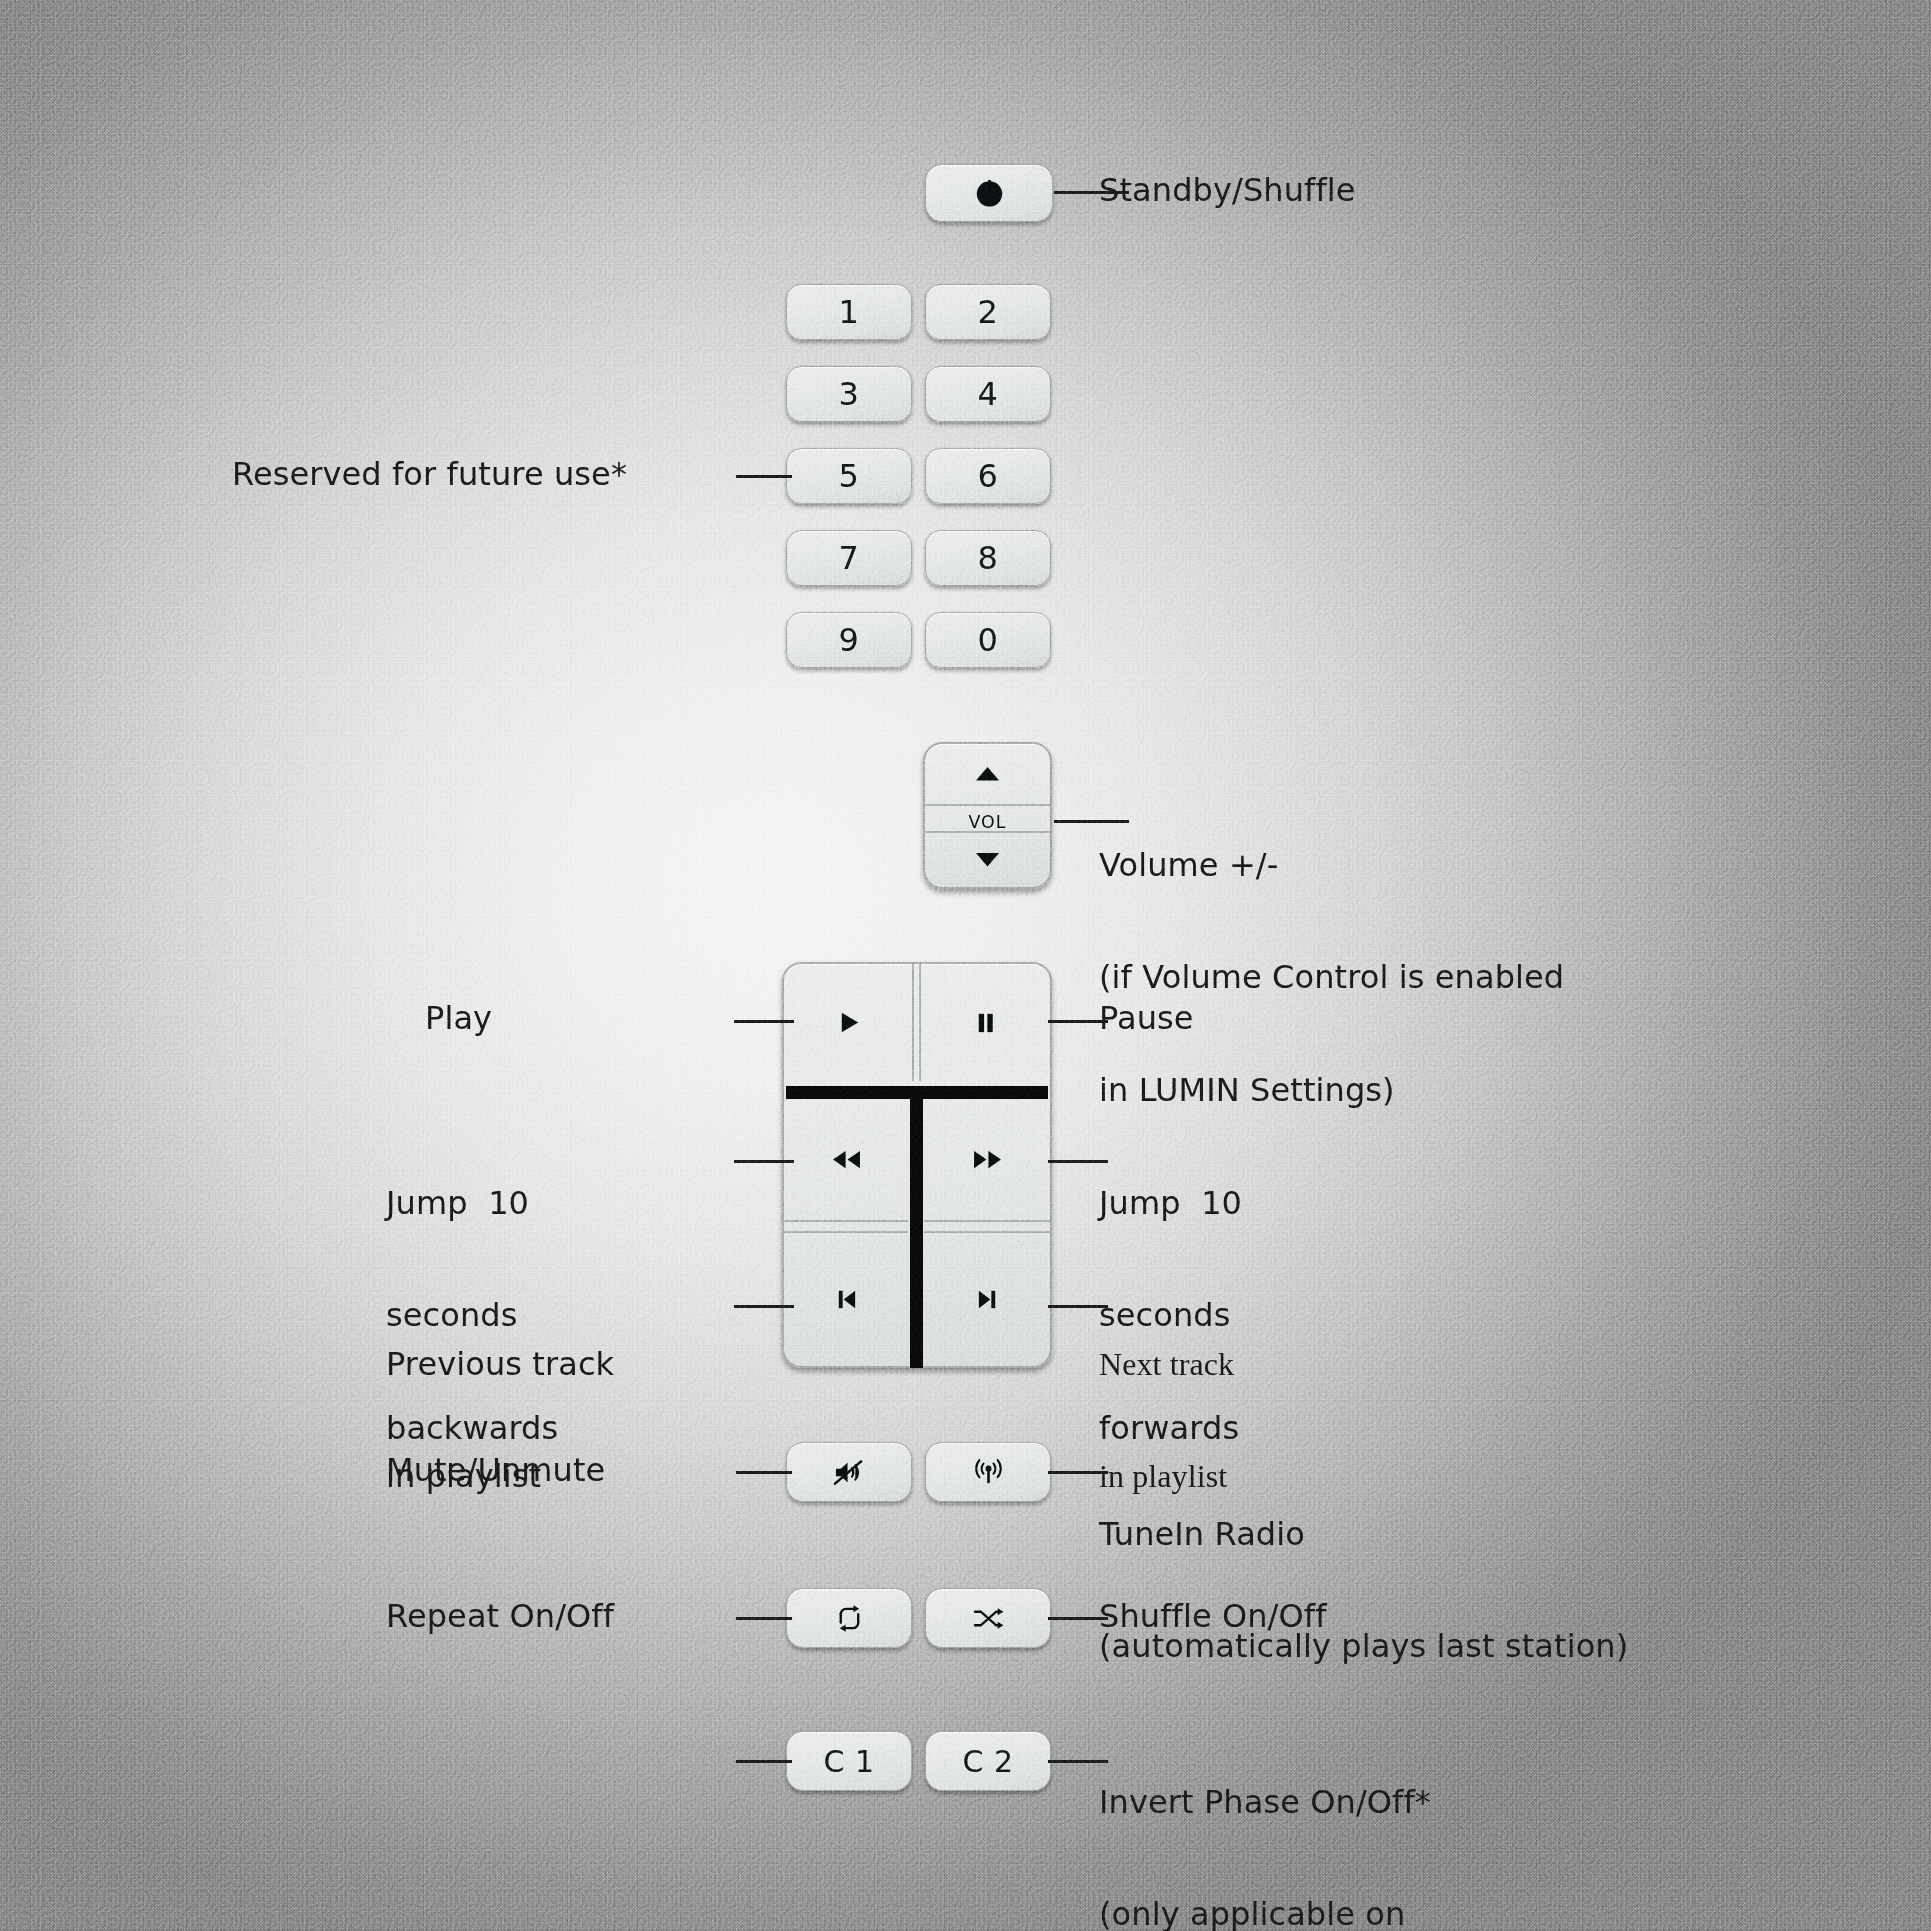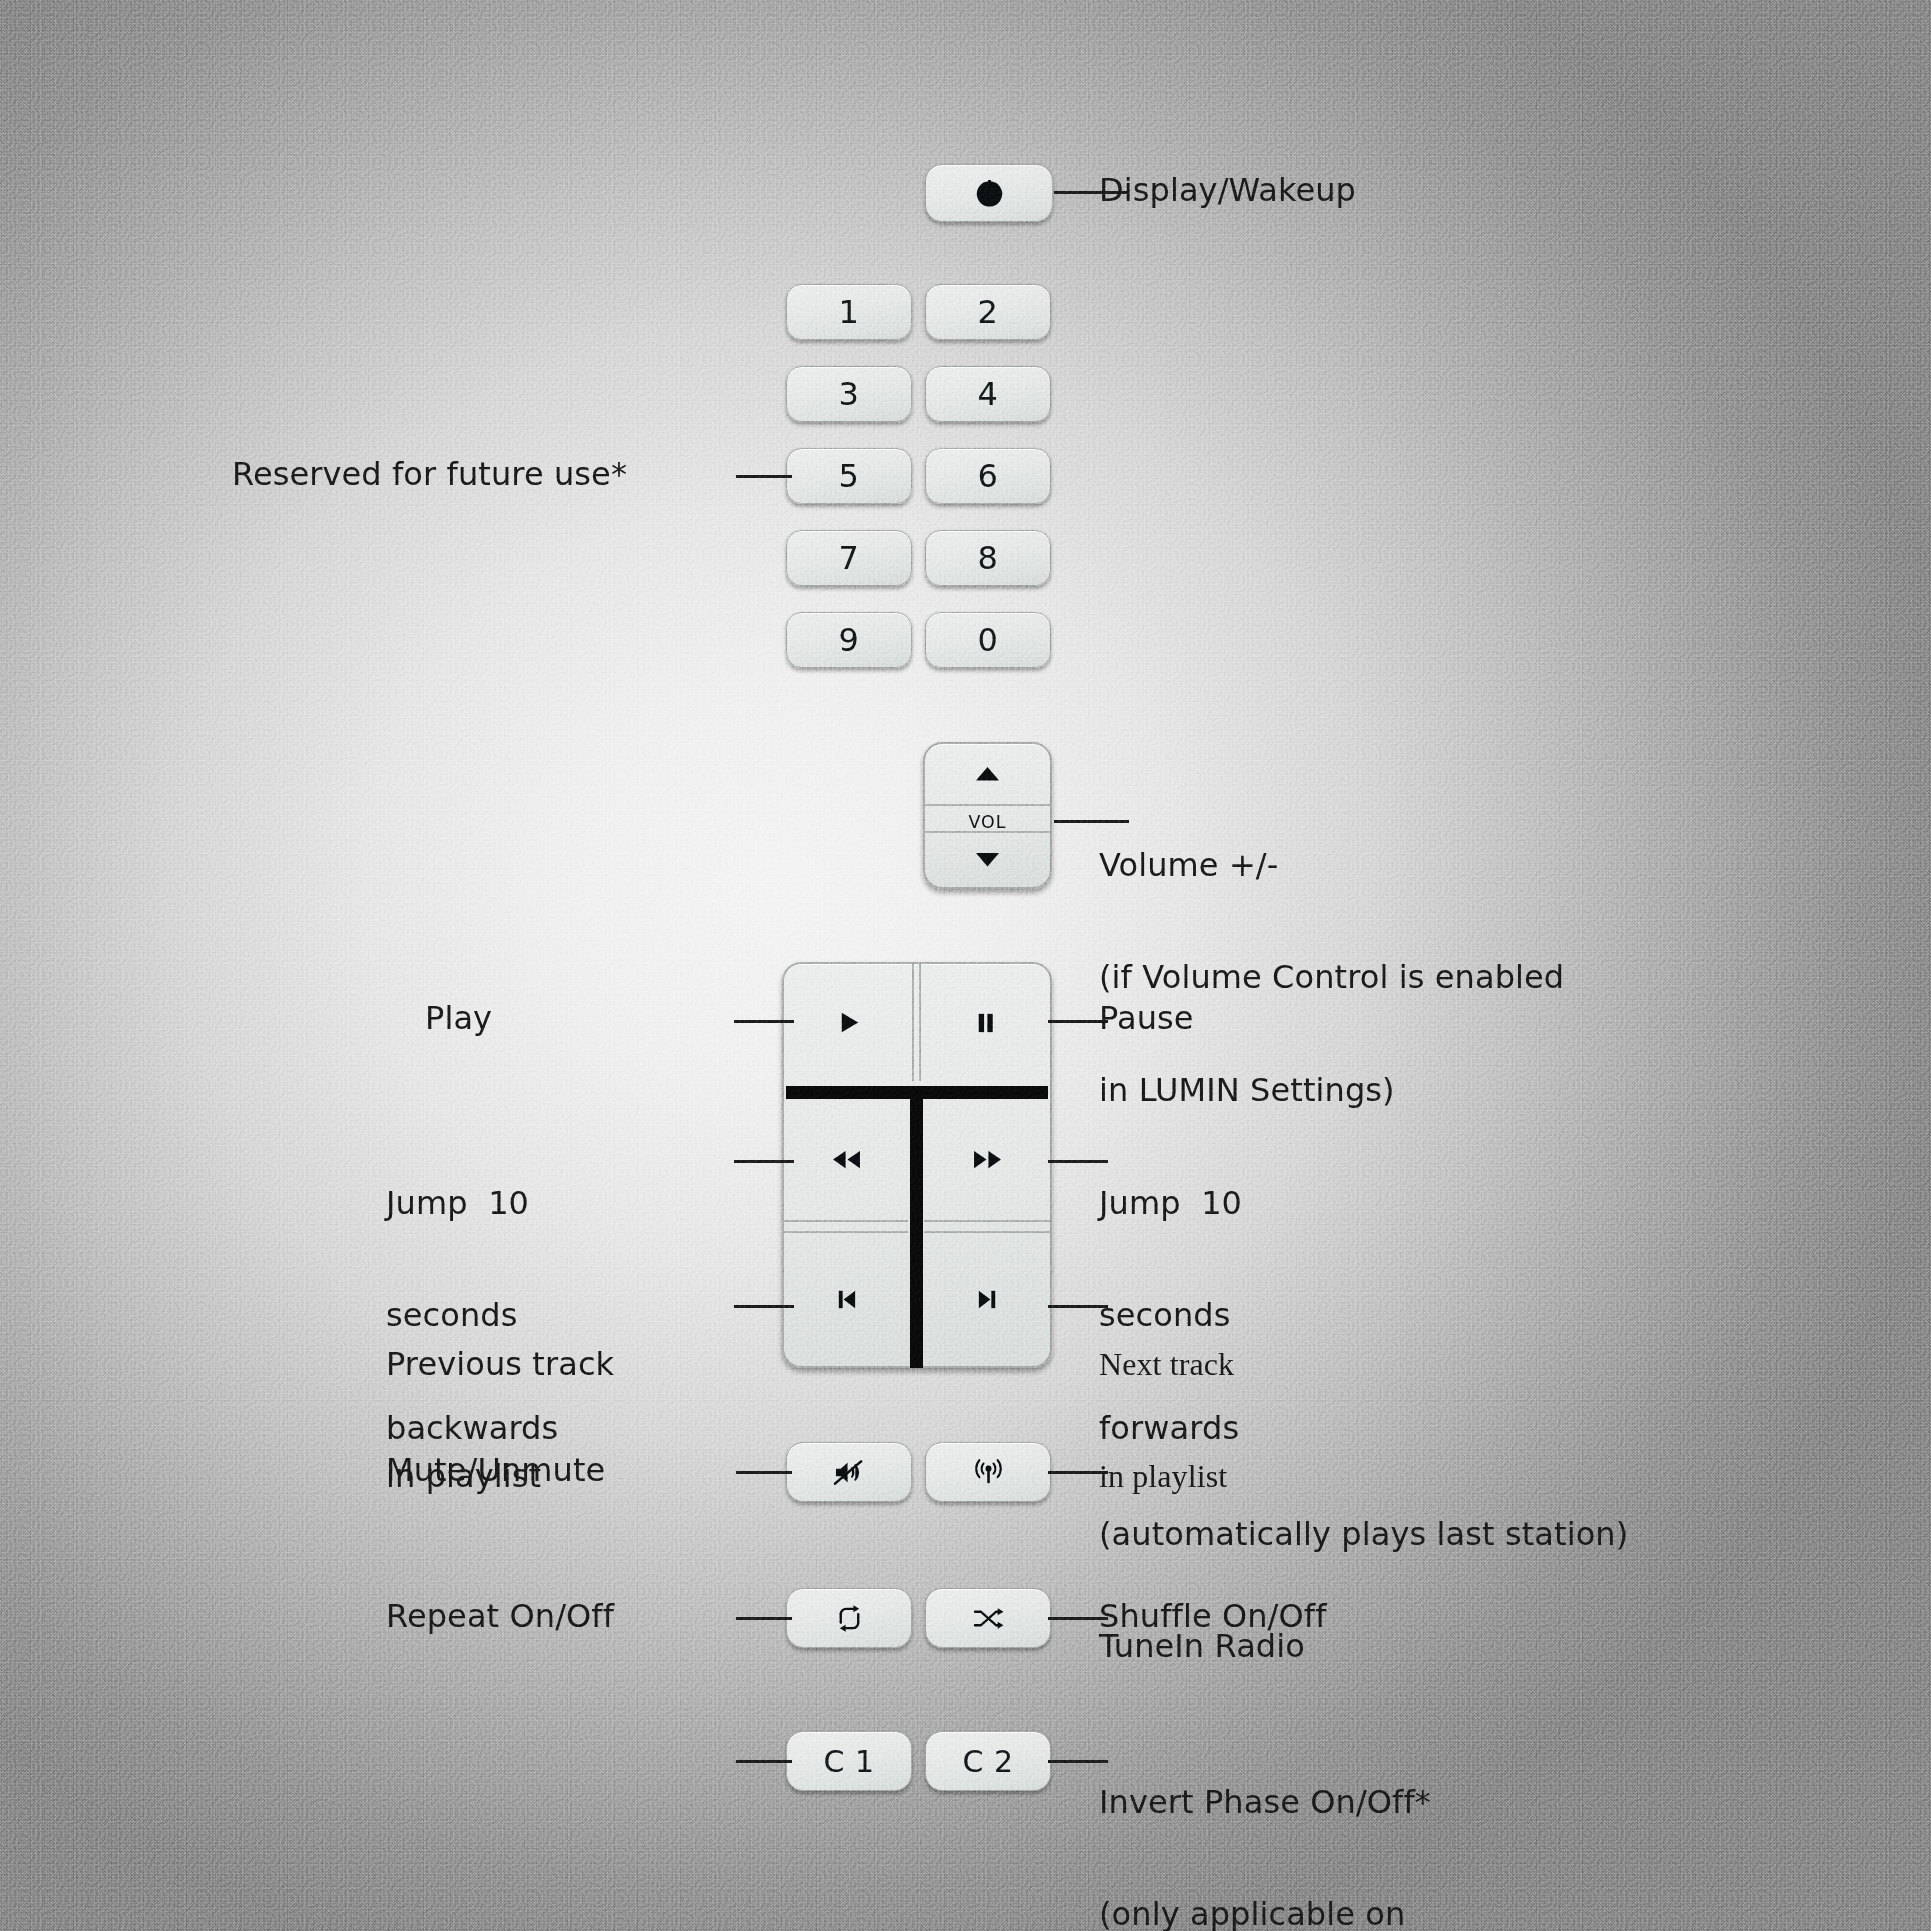--- a/index.html
+++ b/index.html
@@ -117,21 +117,21 @@
 <div id="stage">
 
   <div class="layer">
     <div class="btn sq" style="left:925px; top:164px; width:128px; height:58px;">
       <svg width="33" height="33" viewBox="0 0 24 24">
         <path class="ico" d="M11 2.2h2v9.2h-2z"></path>
         <path class="ico" d="M12 4.1a8.2 8.2 0 1 0 0.001 0" fill="none" stroke="#0c0f11" stroke-width="2" stroke-linecap="round"></path>
       </svg>
     </div>
     <div class="leader" style="left:1054px; top:191px; width:75px;"></div>
-    <div class="label l" style="left:1099px; top:172px;">Display/Wakeup</div>
+    <div class="label l" style="left:1099px; top:172px;">Standby/Shuffle</div>
   </div>
 
   <div class="layer">
     <div class="btn num" style="left:786px; top:284px; width:126px; height:56px;">1</div>
     <div class="btn num" style="left:925px; top:284px; width:126px; height:56px;">2</div>
 
     <div class="btn num" style="left:786px; top:366px; width:126px; height:56px;">3</div>
     <div class="btn num" style="left:925px; top:366px; width:126px; height:56px;">4</div>
 
     <div class="btn num" style="left:786px; top:448px; width:126px; height:56px;">5</div>
@@ -275,22 +275,22 @@
         <path d="M23.2 6.8 a8 8 0 0 1 0 10.4" fill="none" stroke="#0c0f11" stroke-width="2.1" stroke-linecap="round"></path>
         <path d="M8.6 3.2 a13.5 13.5 0 0 0 0 17.6" fill="none" stroke="#0c0f11" stroke-width="2.1" stroke-linecap="round"></path>
         <path d="M27.4 3.2 a13.5 13.5 0 0 1 0 17.6" fill="none" stroke="#0c0f11" stroke-width="2.1" stroke-linecap="round"></path>
       </svg>
     </div>
     <div class="leader" style="left:736px; top:1471px; width:56px;"></div>
     <div class="label r" style="left:386px; top:1452px; width:333px;">Mute/Unmute</div>
 
     <div class="leader" style="left:1048px; top:1471px; width:60px;"></div>
     <div class="label l" style="left:1099px; top:1441px;">
+      <div>TuneIn Radio</div>
       <div>(automatically plays last station)</div>
-      <div>TuneIn Radio</div>
     </div>
   </div>
 
   <div class="layer">
     <div class="btn sq" style="left:786px; top:1588px; width:126px; height:60px;">
       <svg width="35" height="29" viewBox="0 0 36 30">
         <path d="M9 10.5 a5.5 5.5 0 0 1 5.5-5.5 H23" fill="none" stroke="#0c0f11" stroke-width="2.4" stroke-linecap="round"></path>
         <polygon class="ico" points="22,1.4 28,5 22,8.6"></polygon>
         <path d="M27 19.5 a5.5 5.5 0 0 1 -5.5 5.5 H13" fill="none" stroke="#0c0f11" stroke-width="2.4" stroke-linecap="round"></path>
         <polygon class="ico" points="14,21.4 8,25 14,28.6"></polygon>

